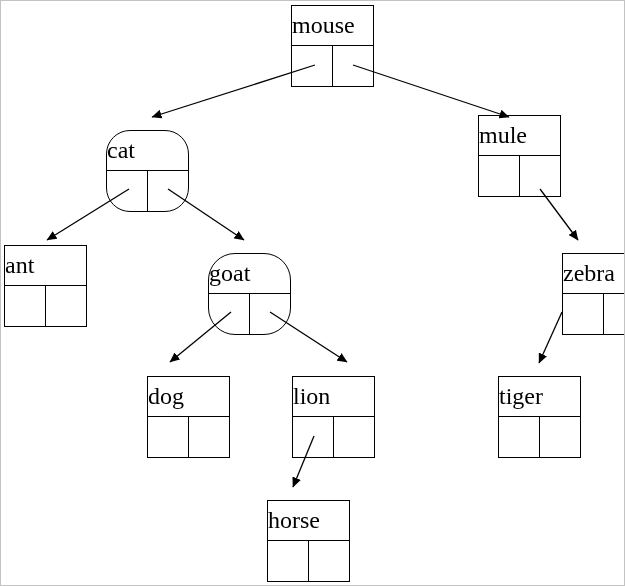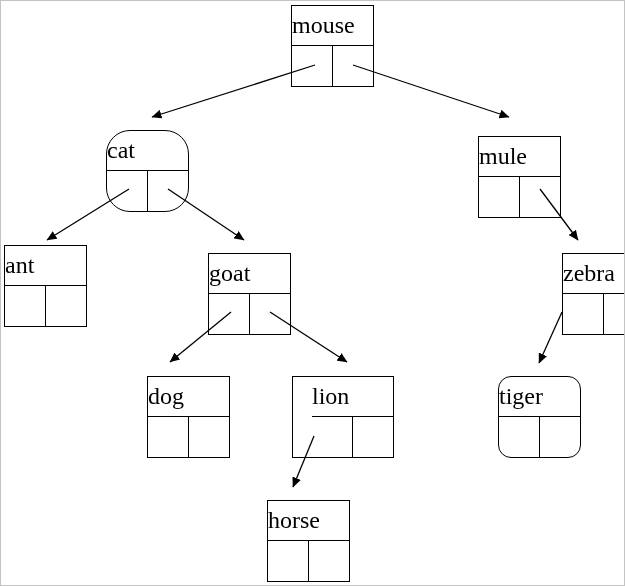--- a/index.html
+++ b/index.html
@@ -61,37 +61,37 @@
   </div>
 
   <div class="node" style="left:105px; top:129px;border-radius:24px;">
     <div class="name">cat</div>
     <div class="cells">
       <div class="cell left"></div>
       <div class="cell right"></div>
     </div>
   </div>
 
-  <div class="node" style="left:477px; top:135px;">
+  <div class="node" style="left:477px; top:114px;">
     <div class="name">mule</div>
     <div class="cells">
       <div class="cell left"></div>
       <div class="cell right"></div>
     </div>
   </div>
 
   <div class="node" style="left:3px; top:244px;">
     <div class="name">ant</div>
     <div class="cells">
       <div class="cell left"></div>
       <div class="cell right"></div>
     </div>
   </div>
 
-  <div class="node" style="left:207px; top:252px;">
+  <div class="node" style="left:207px; top:252px;border-radius:27px;">
     <div class="name">goat</div>
     <div class="cells">
       <div class="cell left"></div>
       <div class="cell right"></div>
     </div>
   </div>
 
   <div class="node" style="left:537px; top:252px;margin-left:24px;">
     <div class="name">zebra</div>
     <div class="cells">
@@ -101,29 +101,29 @@
   </div>
 
   <div class="node" style="left:146px; top:375px;">
     <div class="name">dog</div>
     <div class="cells">
       <div class="cell left"></div>
       <div class="cell right"></div>
     </div>
   </div>
 
-  <div class="node" style="left:291px; top:375px;padding-left:19px;">
+  <div class="node" style="left:291px; top:375px;">
     <div class="name">lion</div>
     <div class="cells">
       <div class="cell left"></div>
       <div class="cell right"></div>
     </div>
   </div>
 
-  <div class="node" style="left:497px; top:375px;border-radius:13px;">
+  <div class="node" style="left:497px; top:375px;">
     <div class="name">tiger</div>
     <div class="cells">
       <div class="cell left"></div>
       <div class="cell right"></div>
     </div>
   </div>
 
   <div class="node" style="left:266px; top:499px;">
     <div class="name">horse</div>
     <div class="cells">

